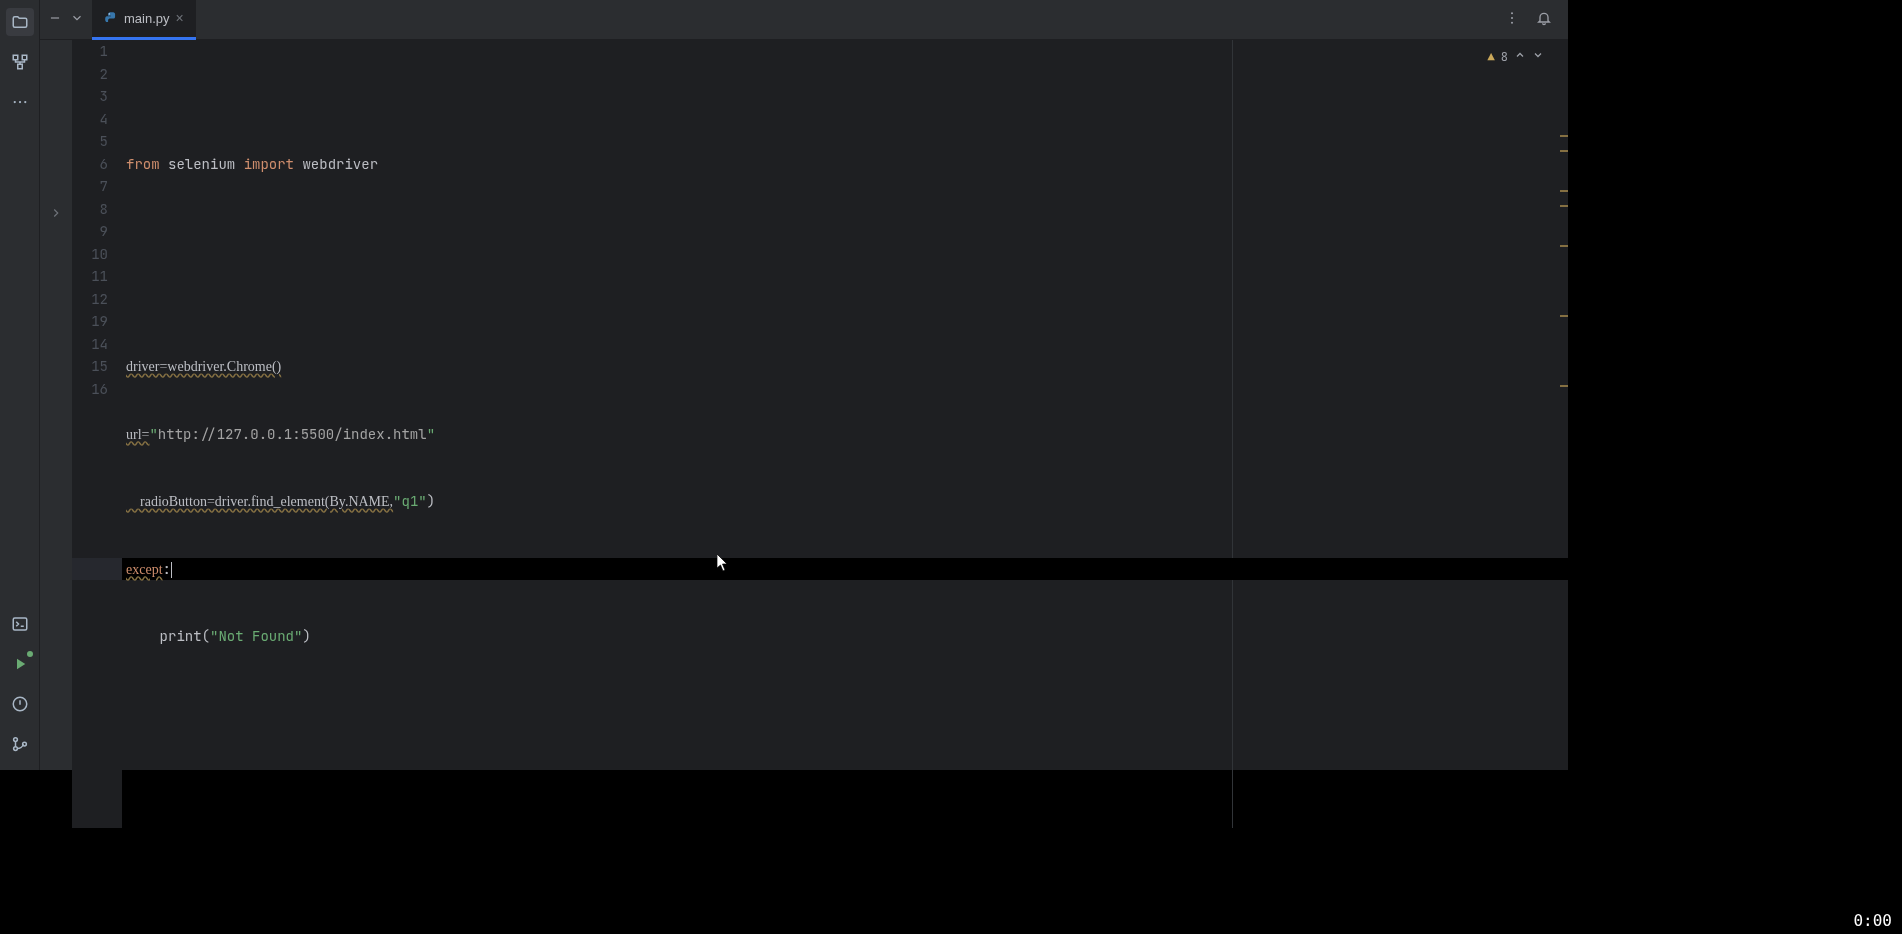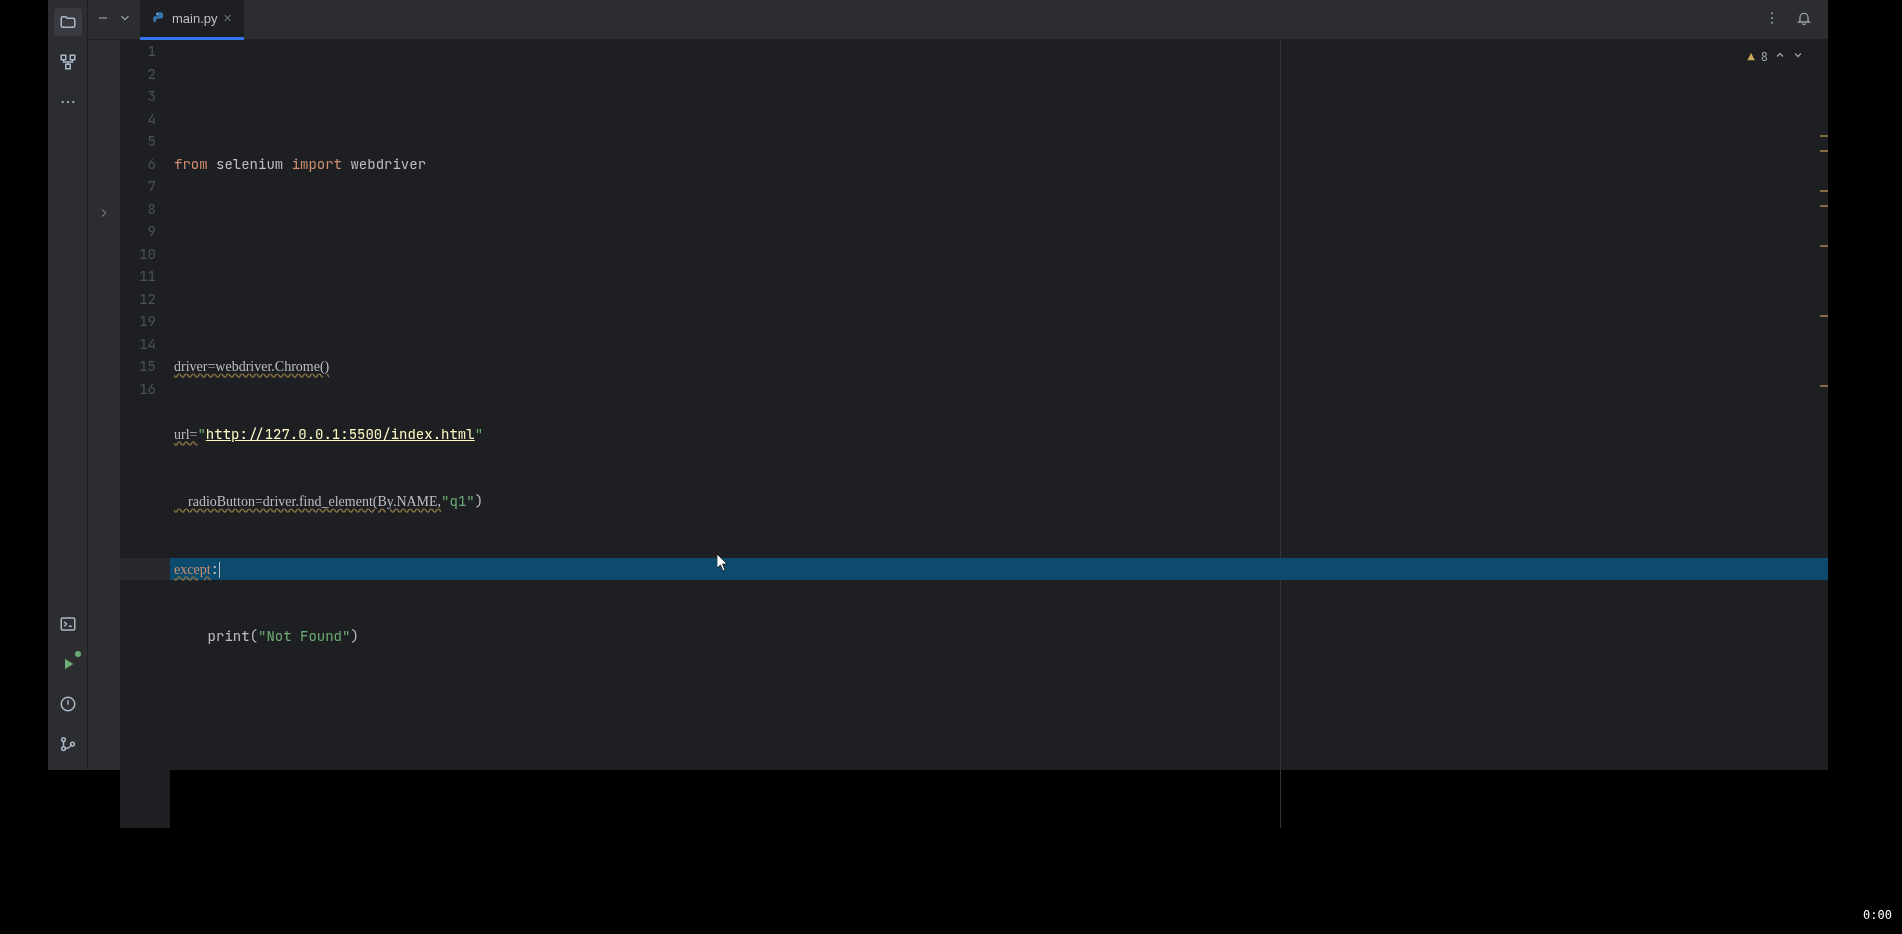--- a/index.html
+++ b/index.html
@@ -5,24 +5,23 @@
 * { margin: 0; padding: 0; box-sizing: border-box; }
 body {
   width: 1902px; height: 934px;
   background: #000;
   font-family: 'Segoe UI', Arial, sans-serif;
   color: #bcbec4;
   overflow: hidden;
   position: relative;
 }
 .ide {
-  width: 1780px; height: 770px;
+  width: 1568px; height: 770px;
   background: #1e1f22;
   display: flex;
-  margin-left: 48px;
 }
 .leftbar {
   width: 40px; height: 770px;
   background: #2b2d30;
   display: flex; flex-direction: column;
   align-items: center;
   padding-top: 8px;
   border-right: 1px solid #1e1f22;
 }
 .leftbar-icon {
@@ -82,48 +81,48 @@
 .editor-body { flex: 1; display: flex; position: relative; font-family: 'JetBrains Mono','Consolas',monospace; font-size: 14px; line-height: 22.5px; }
 .gutter {
   width: 50px; text-align: right;
   color: #4b5059; padding-right: 14px; padding-top: 0;
   user-select: none;
   background: #1e1f22;
 }
 .gutter .ln { height: 22.5px; }
 .code { flex: 1; padding-top: 0; white-space: pre; color: #bcbec4; position: relative; }
 .code-line { height: 22.5px; position: relative; padding-left: 4px; }
-.code-line.hl { background: #0c4a6e; }
+.code-line.hl { background: #000000; }
 .code-line.hl::before {
   content: ''; position: absolute; left: -50px; width: 50px; height: 22.5px;
   background: #26282e;
 }
 .kw { color: #cf8e6d; }
 .str { color: #6aab73; }
-.str-url { color: #fef9c3; text-decoration: underline; }
+.str-url { color: #a3a3a3; }
 .underline-warn { text-decoration: underline wavy #857042; text-underline-offset: 2px; font-family: Liberation Serif, serif; }
 
 .vline { position: absolute; top: 0; bottom: 0; left: 1110px; width: 1px; background: #313438; }
 .inspections {
   position: absolute; top: 6px; right: 24px;
   display: flex; align-items: center; gap: 6px;
   font-size: 12px; color: #9da0a8;
 }
 .triangle { color: #caa85a; }
 .chevrons svg { width: 12px; height: 12px; }
 .scrollbar {
   position: absolute; right: 0; top: 0; width: 12px; bottom: 0;
 }
 .scroll-mark {
   position: absolute; right: 0; width: 8px; height: 2px; background: #857042;
 }
 
 .taskbar {
-  position: absolute; right: 10px; bottom: 12px;
-  font-family: 'Consolas', monospace; font-size: 12px; color: #fff;
+  position: absolute; right: 10px; bottom: 4px;
+  font-family: 'Consolas', monospace; font-size: 16px; color: #fff;
 }
 
 .cursor-arrow {
   position: absolute; left: 717px; top: 554px;
   width: 12px; height: 18px; pointer-events: none;
 }
 .cursor-arrow svg { width: 12px; height: 18px; }
 
 .caret {
   display: inline-block; width: 1px; height: 16px;

